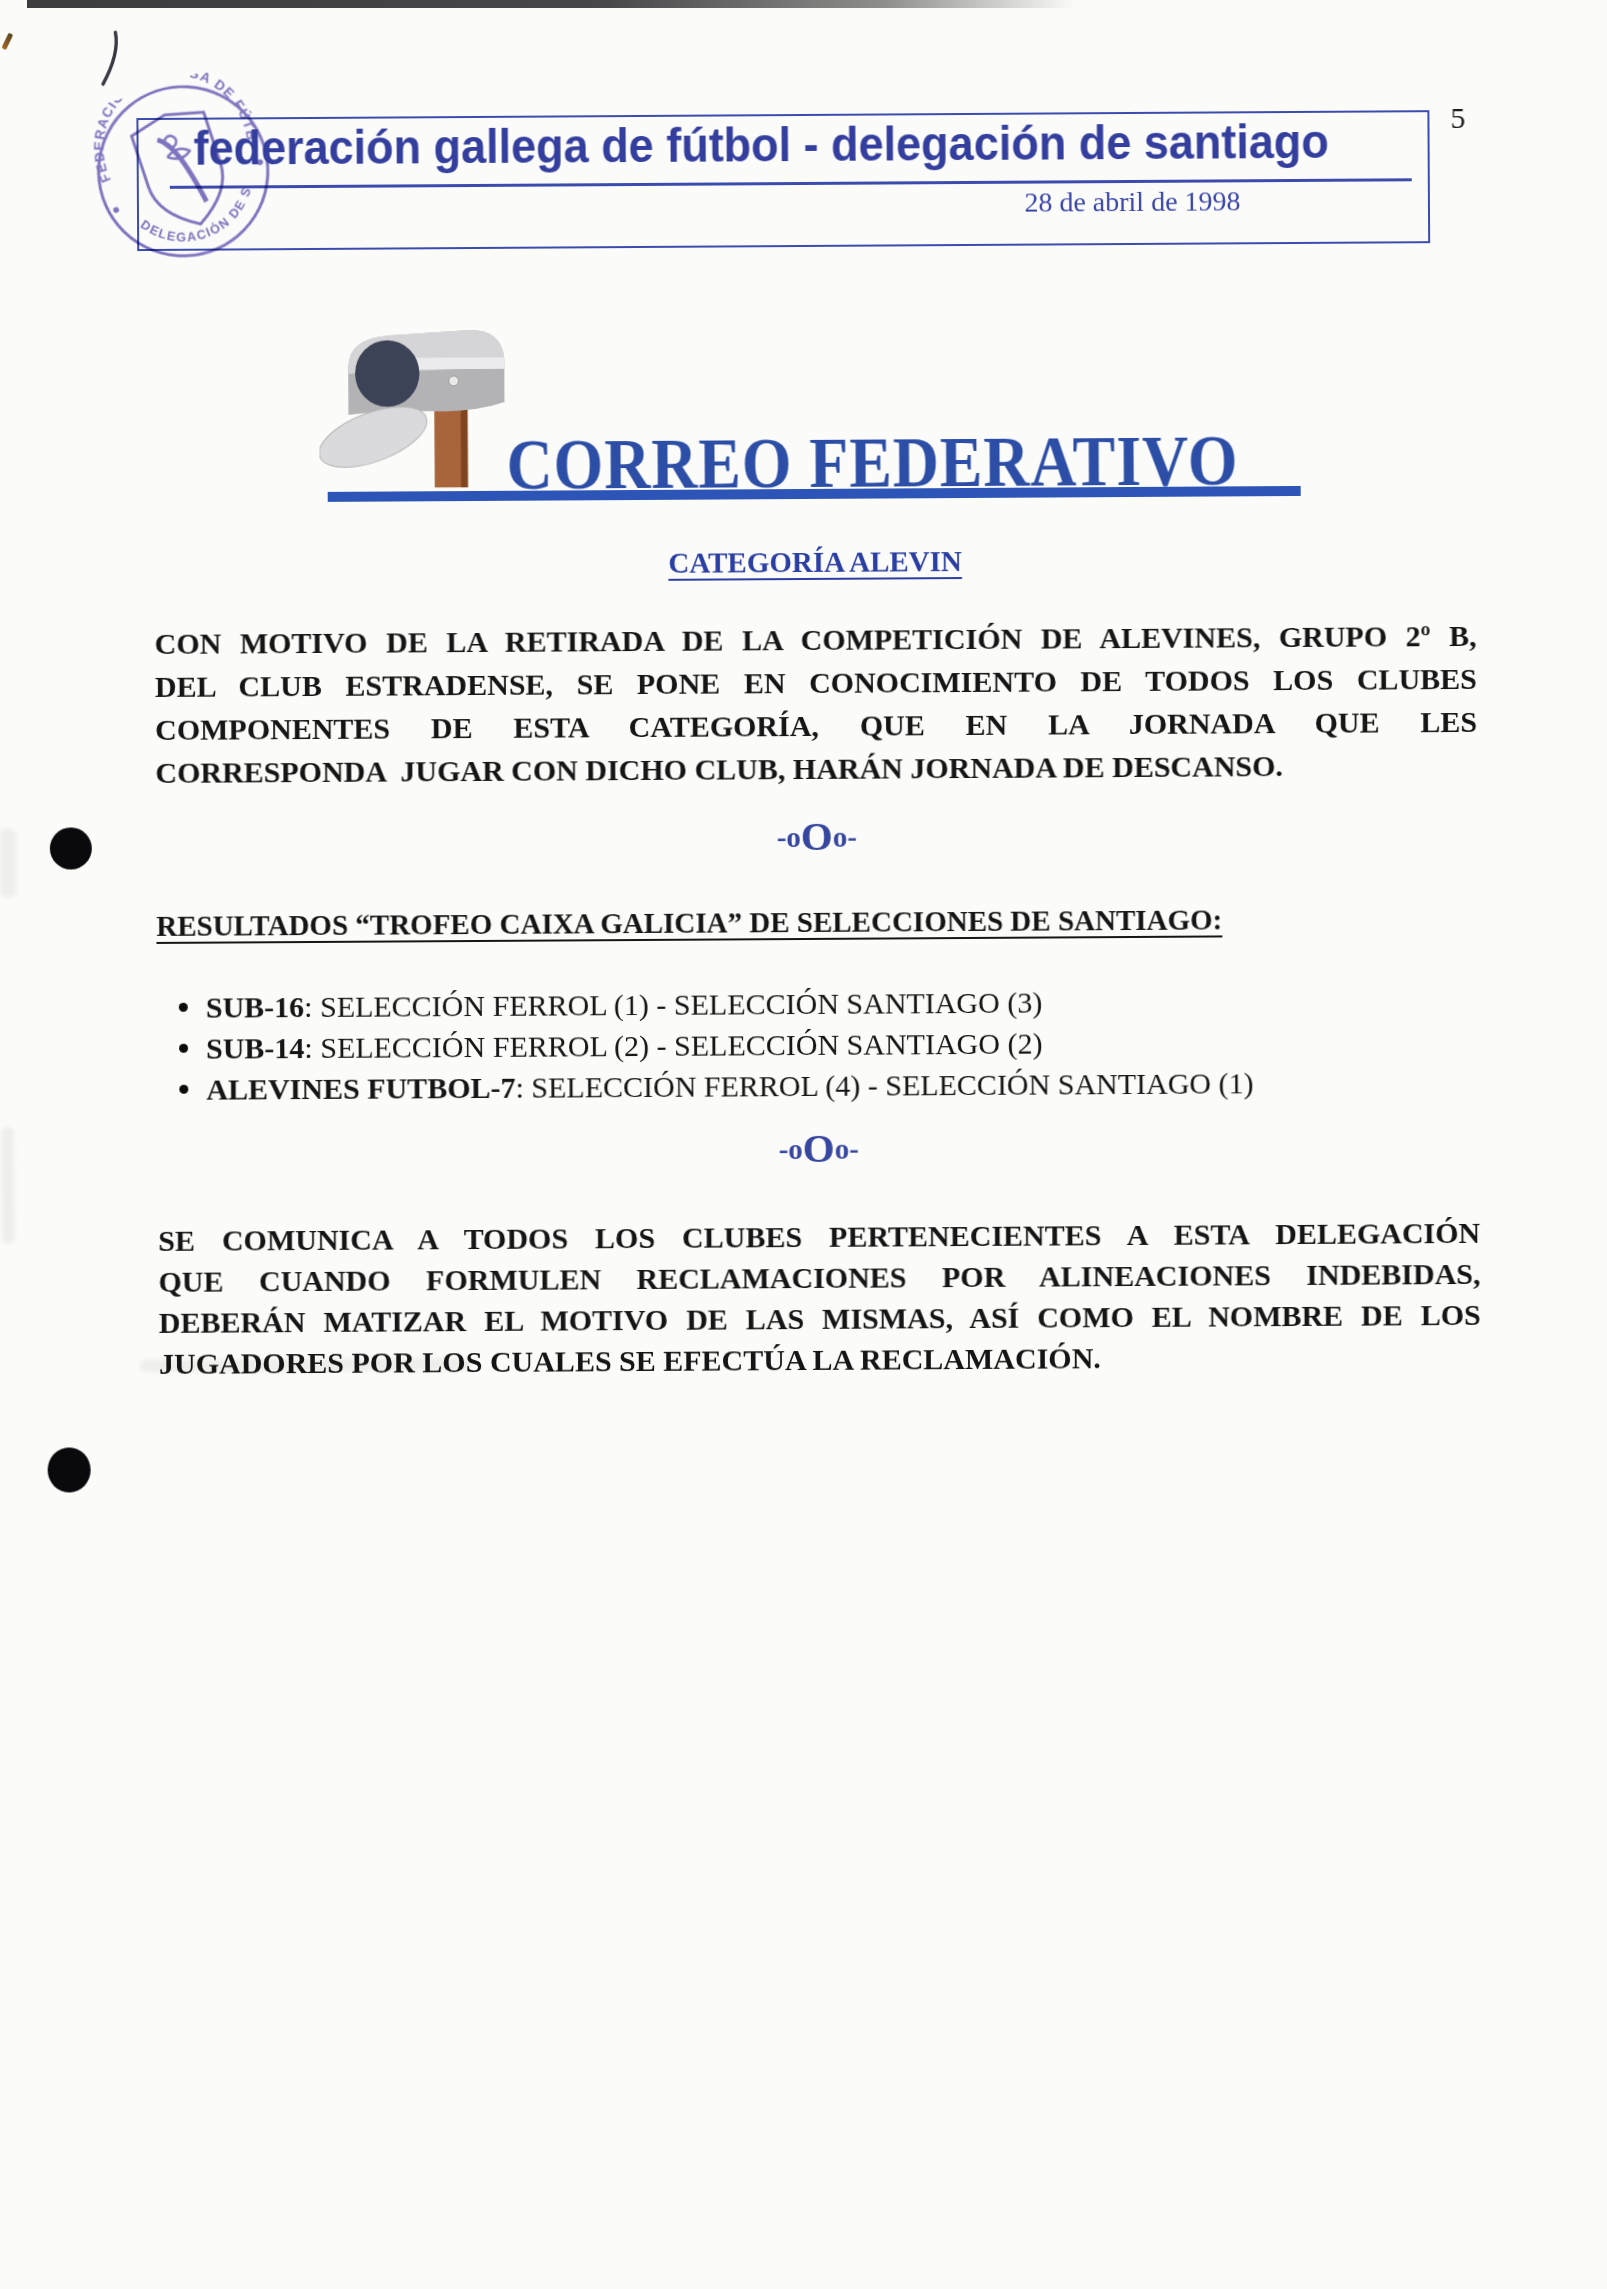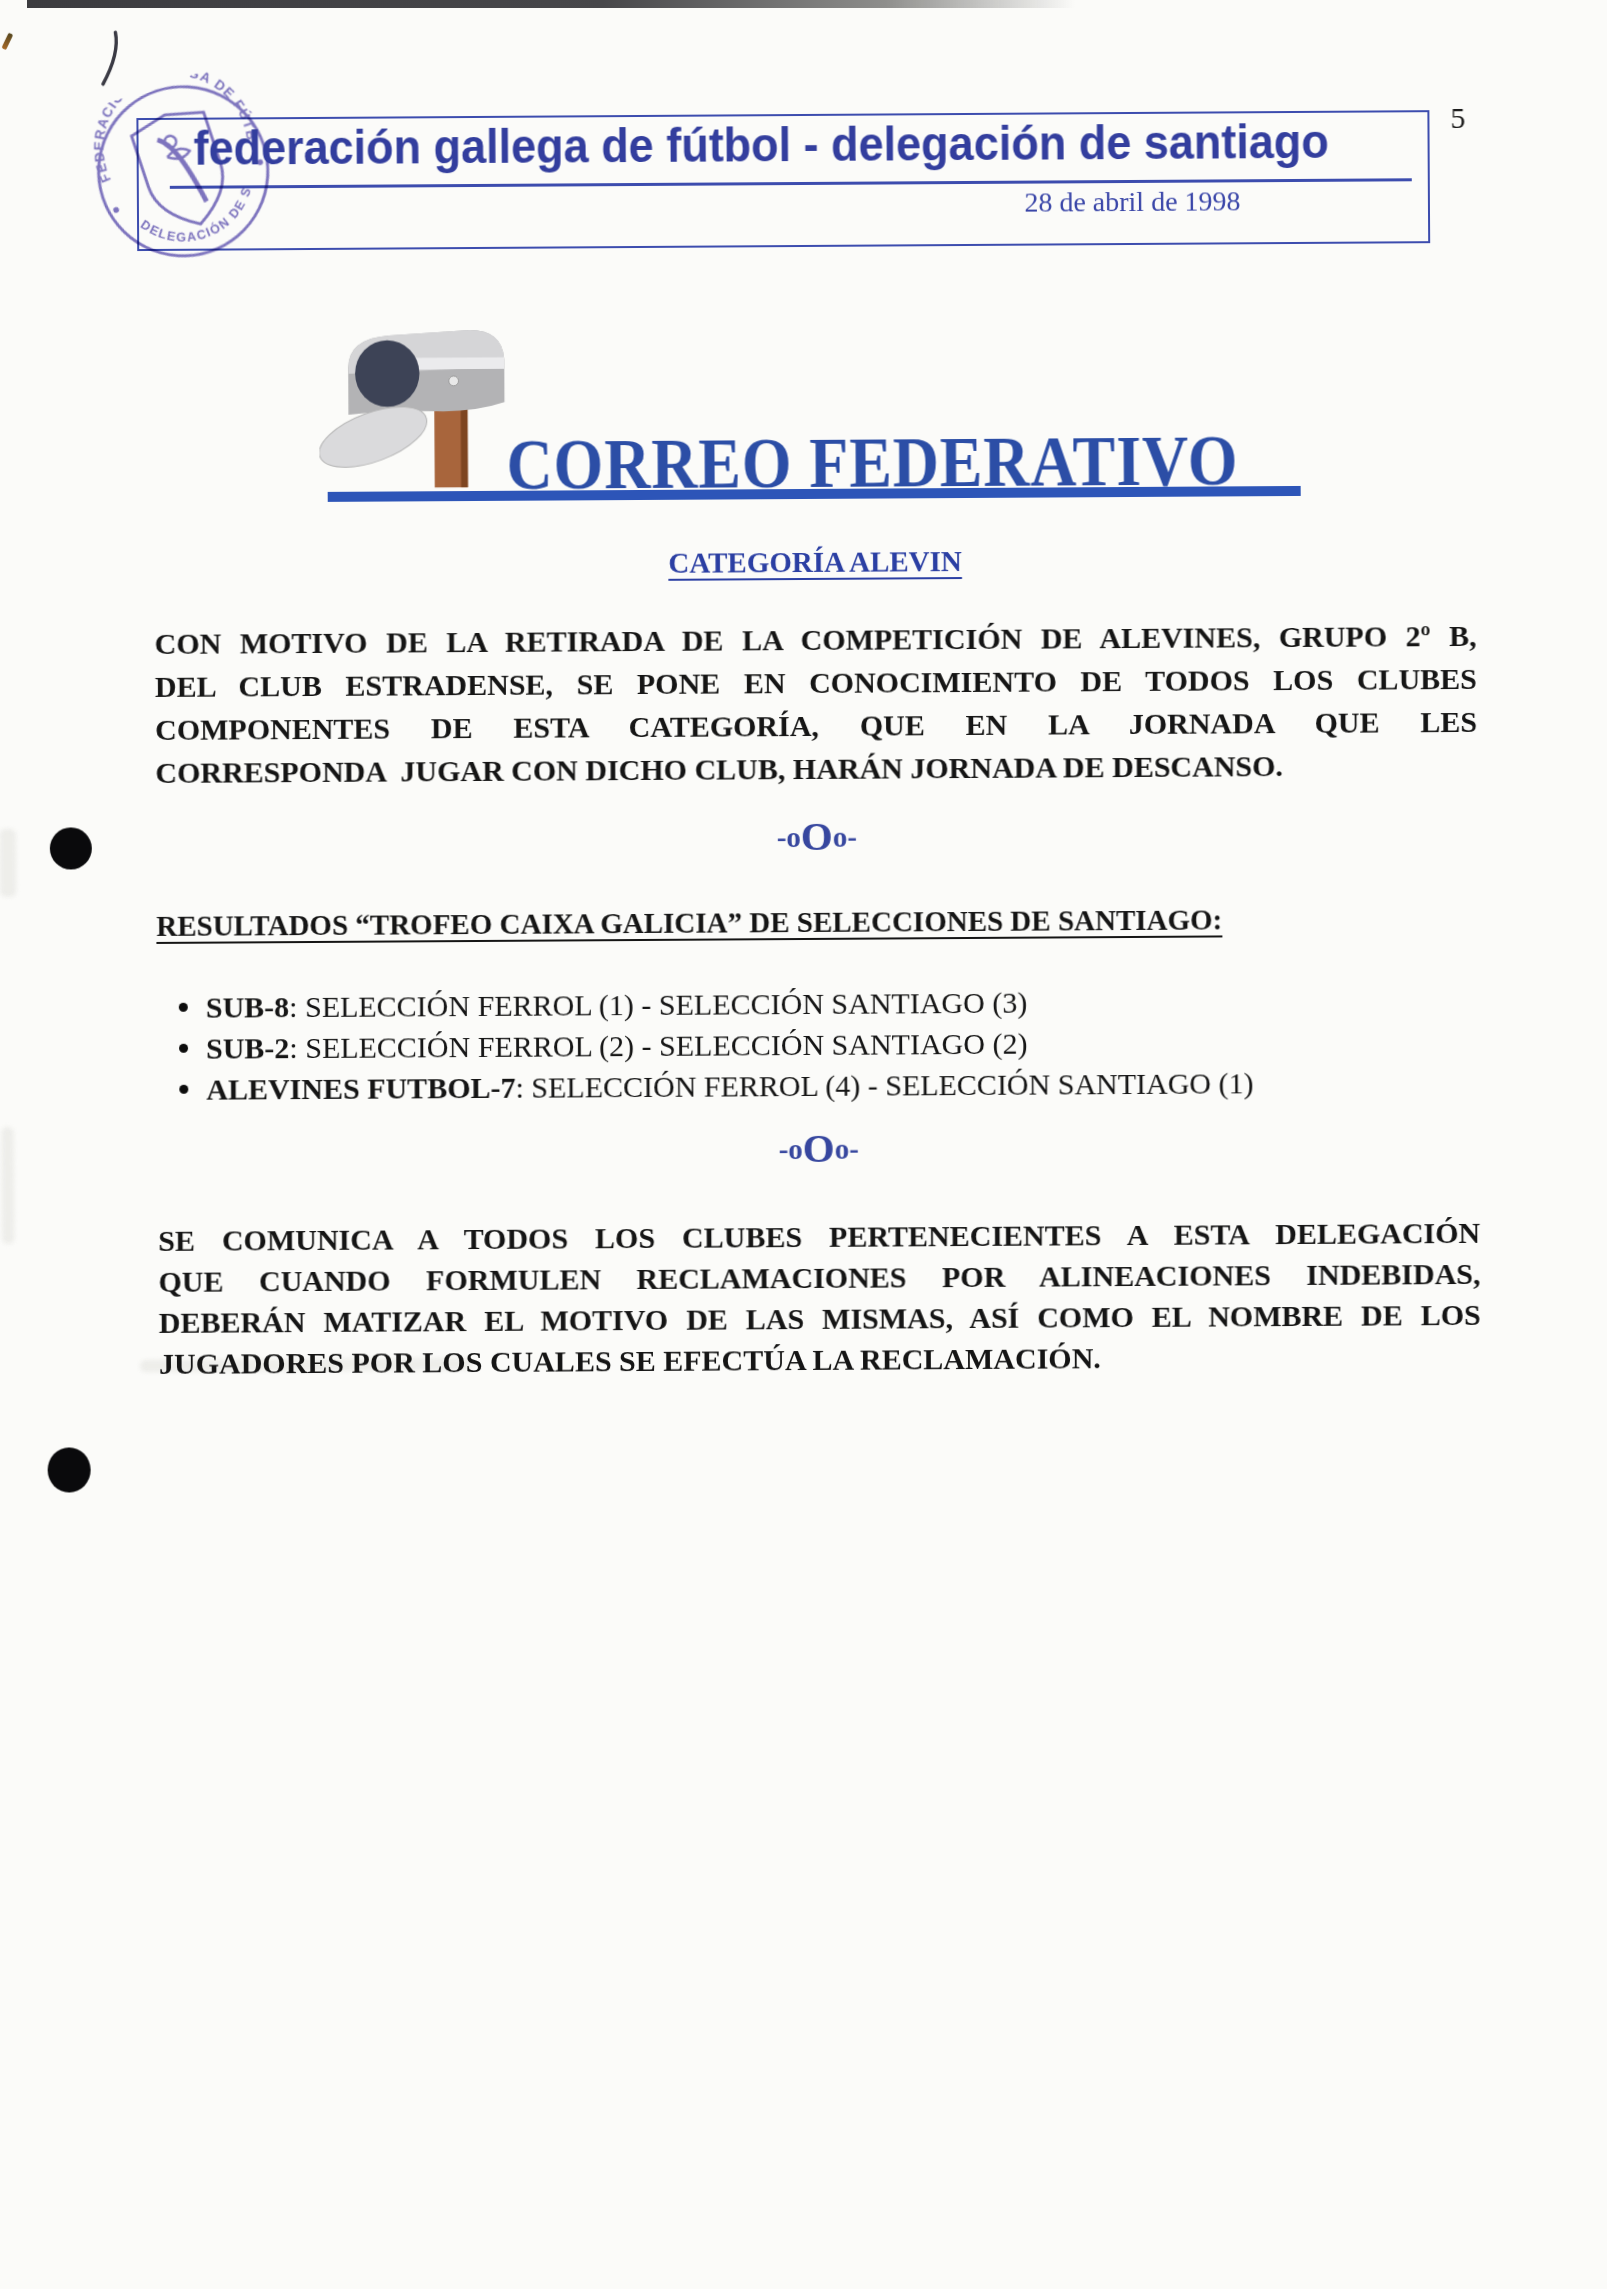--- a/index.html
+++ b/index.html
@@ -137,24 +137,24 @@
 
     <div class="abs col ooo ooo1">
       <span>-o</span><span class="big">O</span><span>o-</span>
     </div>
 
     <div class="abs col results-heading">
       <span>RESULTADOS “TROFEO CAIXA GALICIA” DE SELECCIONES DE SANTIAGO:</span>
     </div>
     <ul class="abs col bullets">
       <li>
-        <span class="blt"></span><strong>SUB-8</strong><span>: SELECCIÓN FERROL (1) - SELECCIÓN SANTIAGO (3)</span>
+        <span class="blt"></span><strong>SUB-16</strong><span>: SELECCIÓN FERROL (1) - SELECCIÓN SANTIAGO (3)</span>
       </li>
       <li>
-        <span class="blt"></span><strong>SUB-2</strong><span>: SELECCIÓN FERROL (2) - SELECCIÓN SANTIAGO (2)</span>
+        <span class="blt"></span><strong>SUB-14</strong><span>: SELECCIÓN FERROL (2) - SELECCIÓN SANTIAGO (2)</span>
       </li>
       <li>
         <span class="blt"></span><strong>ALEVINES FUTBOL-7</strong><span>: SELECCIÓN FERROL (4) - SELECCIÓN SANTIAGO (1)</span>
       </li>
     </ul>
 
     <div class="abs col ooo ooo2">
       <span>-o</span><span class="big">O</span><span>o-</span>
     </div>
 

